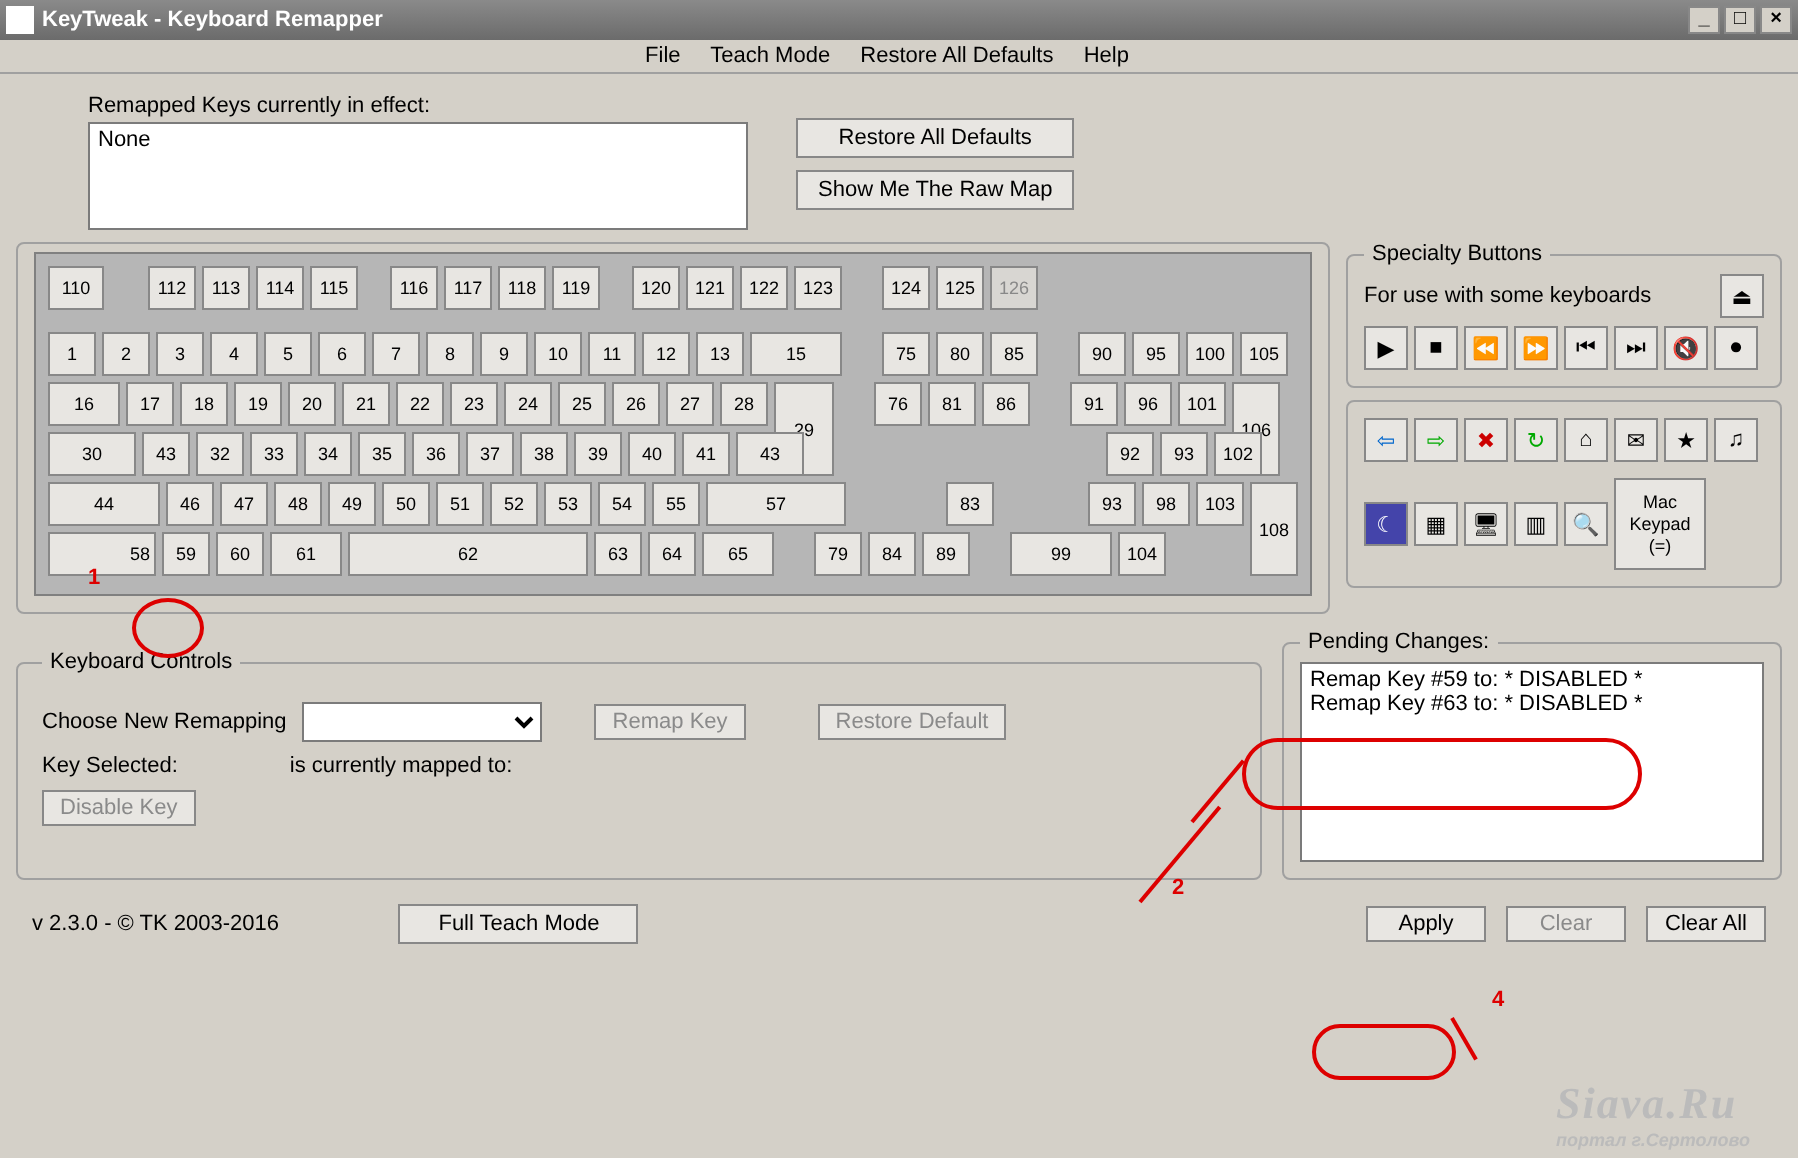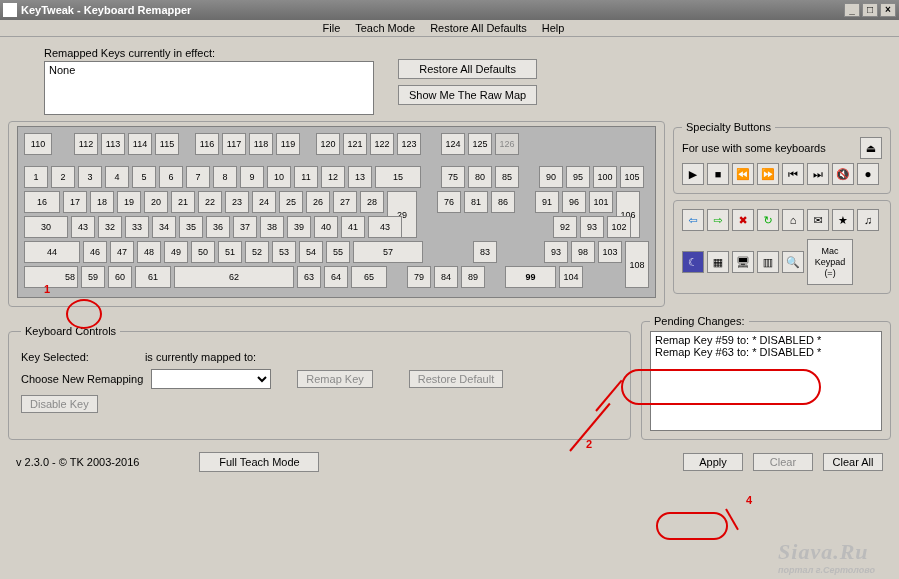--- a/index.html
+++ b/index.html
@@ -196,21 +196,21 @@
             <span class="key" style="min-width: 36px;">61</span>
             <span class="key" style="min-width: 120px;">62</span>
             <span class="key">63</span>
             <span class="key">64</span>
             <span class="key" style="min-width: 36px;">65</span>
             <span style="width: 14px;"></span>
             <span class="key">79</span>
             <span class="key">84</span>
             <span class="key">89</span>
             <span style="width: 14px;"></span>
-            <span class="key" style="min-width: 51px; font-weight: bold;">99</span>
+            <span class="key" style="min-width: 51px;">99</span>
             <span class="key">104</span>
           </div>
         </div>
     </fieldset>
 
     <div class="right-panel">
       <fieldset>
         <legend>Specialty Buttons</legend>
         <div style="display:flex;align-items:center;gap:6px">
           <span style="flex:1">For use with some keyboards</span>
@@ -247,31 +247,31 @@
           <span class="iconbtn macbtn">Mac Keypad (=)</span>
         </div>
       </fieldset>
     </div>
   </div>
 
   <div style="display:flex;gap:10px;margin-top:8px">
     <fieldset class="kbd-controls" style="flex:1">
       <legend>Keyboard Controls</legend>
       <div class="line">
-        <span>Key Selected:</span>
-        <span style="width:40px"></span>
-        <span>is currently mapped to:</span>
-      </div>
-      <div class="line">
         <span>Choose New Remapping</span>
         <select class="remap"></select>
         <span style="width:10px"></span>
         <span class="btn small disabled">Remap Key</span>
         <span style="width:20px"></span>
         <span class="btn small disabled">Restore Default</span>
+      </div>
+      <div class="line">
+        <span>Key Selected:</span>
+        <span style="width:40px"></span>
+        <span>is currently mapped to:</span>
       </div>
       <div class="line" style="justify-content:flex-start;padding-right:48px">
         <span class="btn small disabled">Disable Key</span>
       </div>
     </fieldset>
 
     <fieldset style="width:250px">
       <legend>Pending Changes:</legend>
       <div class="pending-box">
         <div>Remap Key #59 to:  * DISABLED *</div>

